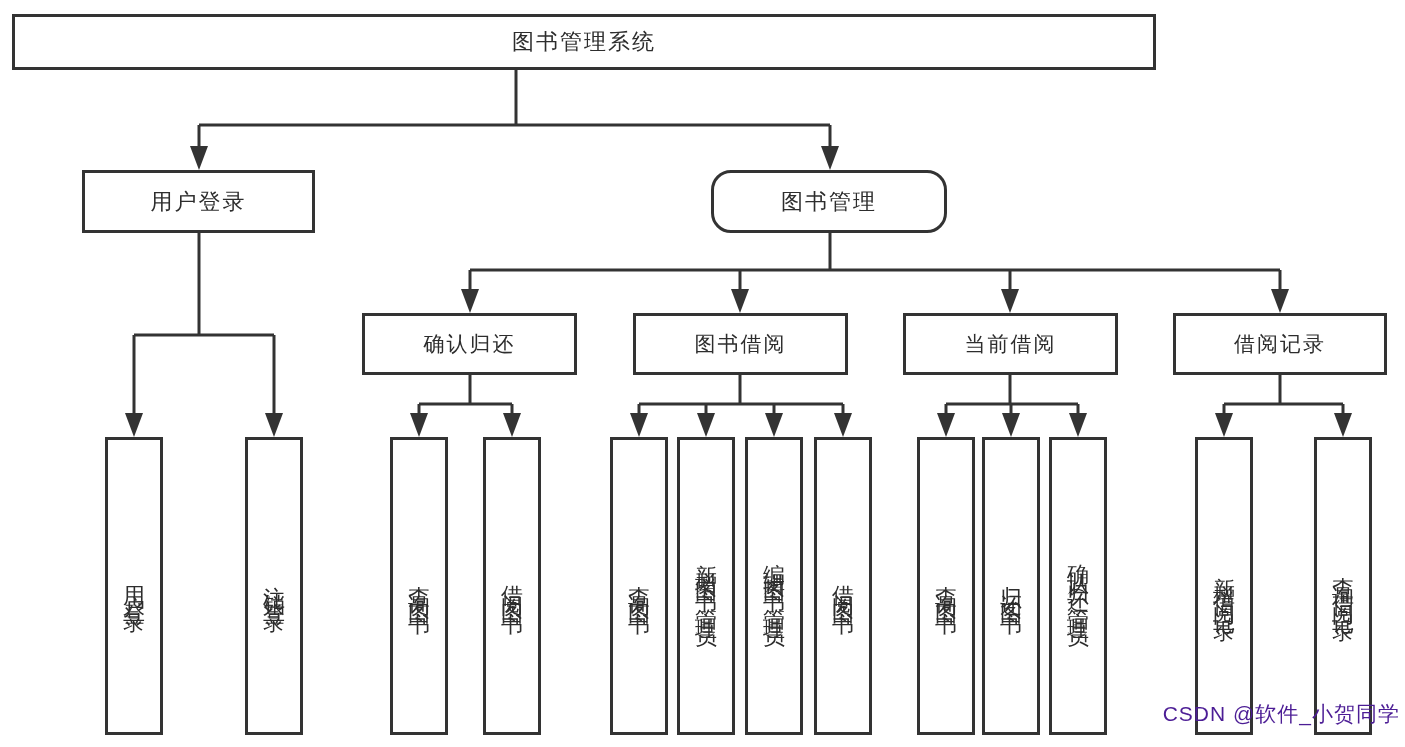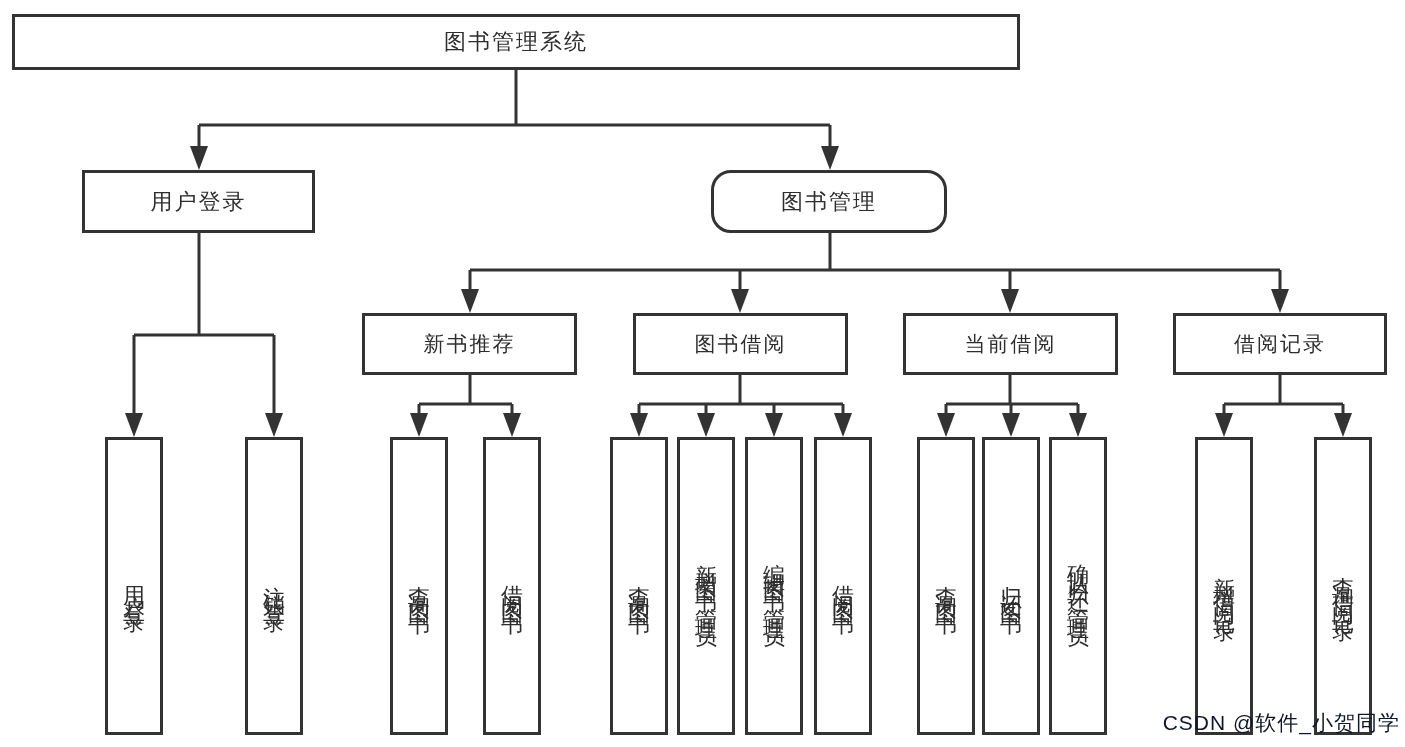--- a/index.html
+++ b/index.html
@@ -27,21 +27,21 @@
     background: #ffffff;
     border: 3px solid #333333;
     display: flex;
     align-items: center;
     justify-content: center;
     color: #2d2d2d;
     font-size: 22px;
     letter-spacing: 2px;
     white-space: nowrap;
   }
-  .node.root   { left: 12px;  top: 14px;  width: 1008px; height: 56px; }
+  .node.root   { left: 12px;  top: 14px;  width: 1144px; height: 56px; }
   .node.lvl2   { top: 170px; height: 63px; }
   .node.lvl3   { top: 313px; height: 62px; font-size: 21px; }
   .n-user-login { left: 82px;  width: 233px; }
   .n-book-mgmt  { left: 711px; width: 236px; border-radius: 20px; }
   .n-new-rec    { left: 362px; width: 215px; }
   .n-borrow     { left: 633px; width: 215px; }
   .n-current    { left: 903px; width: 215px; }
   .n-records    { left: 1173px; width: 214px; }
   .leaf {
     position: absolute;
@@ -73,22 +73,22 @@
   .l7  { left: 745px; }
   .l8  { left: 814px; }
   .l9  { left: 917px; }
   .l10 { left: 982px; }
   .l11 { left: 1049px; }
   .l12 { left: 1195px; }
   .l13 { left: 1314px; }
   .watermark {
     position: absolute;
     right: 5px;
-    bottom: 10px;
-    color: #0f172a;
+    bottom: 19px;
+    color: #4c1d95;
     font-size: 21px;
     letter-spacing: 1px;
     z-index: 5;
     white-space: nowrap;
   }
 </style>
 </head>
 <body>
 
 <div class="canvas">
@@ -160,21 +160,21 @@
       <polygon points="1215,413 1233,413 1224,437"></polygon>
       <polygon points="1334,413 1352,413 1343,437"></polygon>
     </g>
   </svg>
 
   <div class="node root">图书管理系统</div>
 
   <div class="node lvl2 n-user-login">用户登录</div>
   <div class="node lvl2 n-book-mgmt">图书管理</div>
 
-  <div class="node lvl3 n-new-rec">新书推荐</div>
+  <div class="node lvl3 n-new-rec">确认归还</div>
   <div class="node lvl3 n-current">当前借阅</div>
   <div class="node lvl3 n-borrow">图书借阅</div>
   <div class="node lvl3 n-records">借阅记录</div>
 
   <div class="leaf l1">
     <span class="vtext">用户登录</span>
   </div>
   <div class="leaf l2">
     <span class="vtext">注销登录</span>
   </div>

